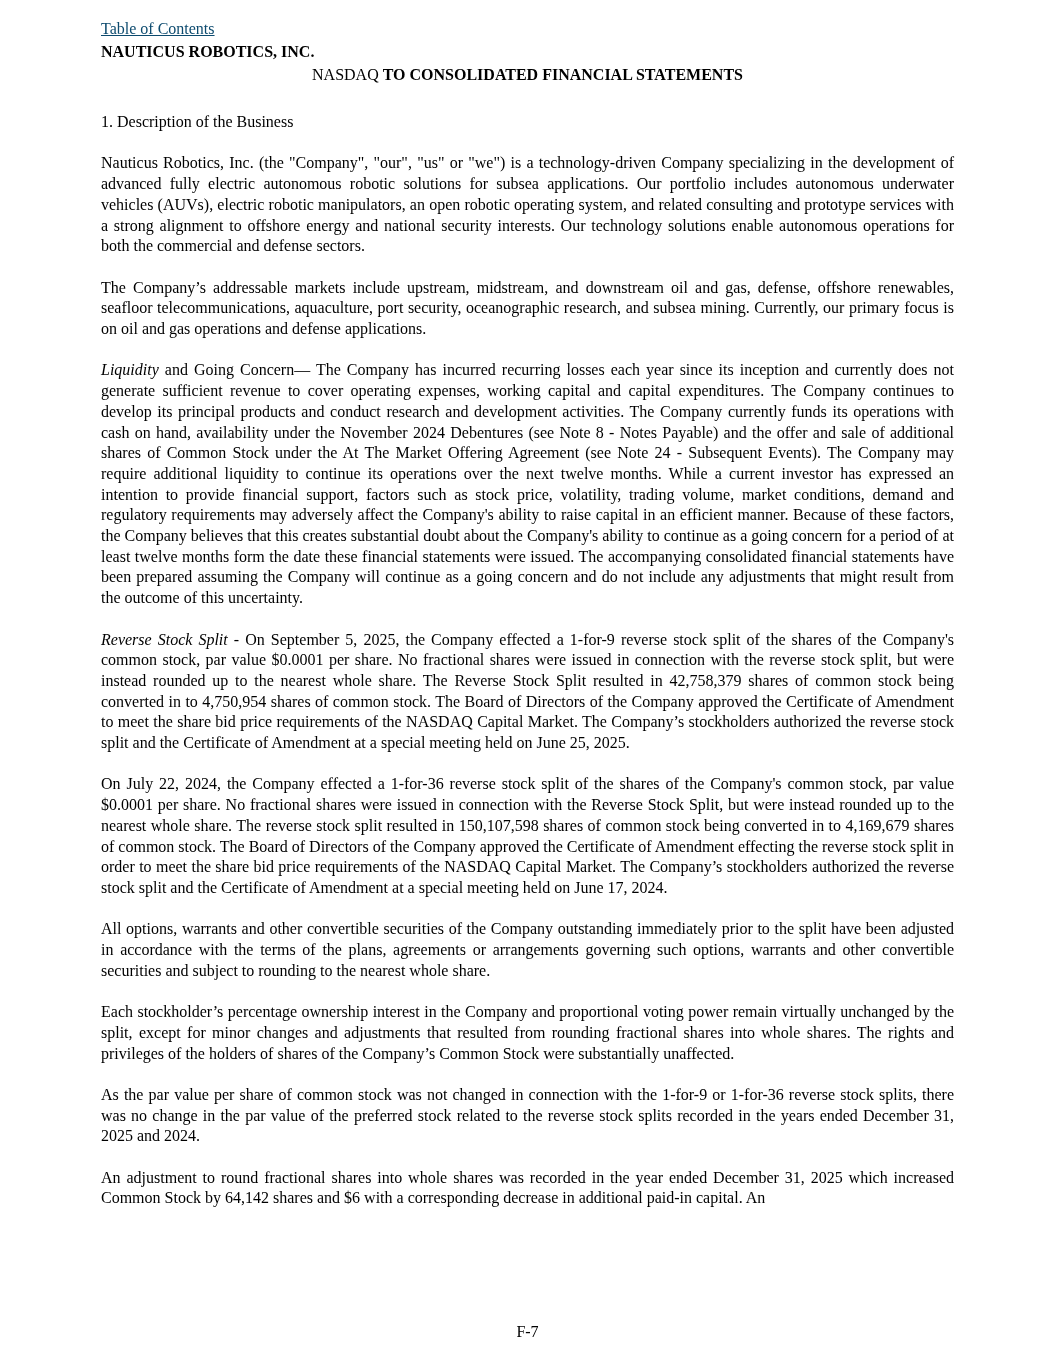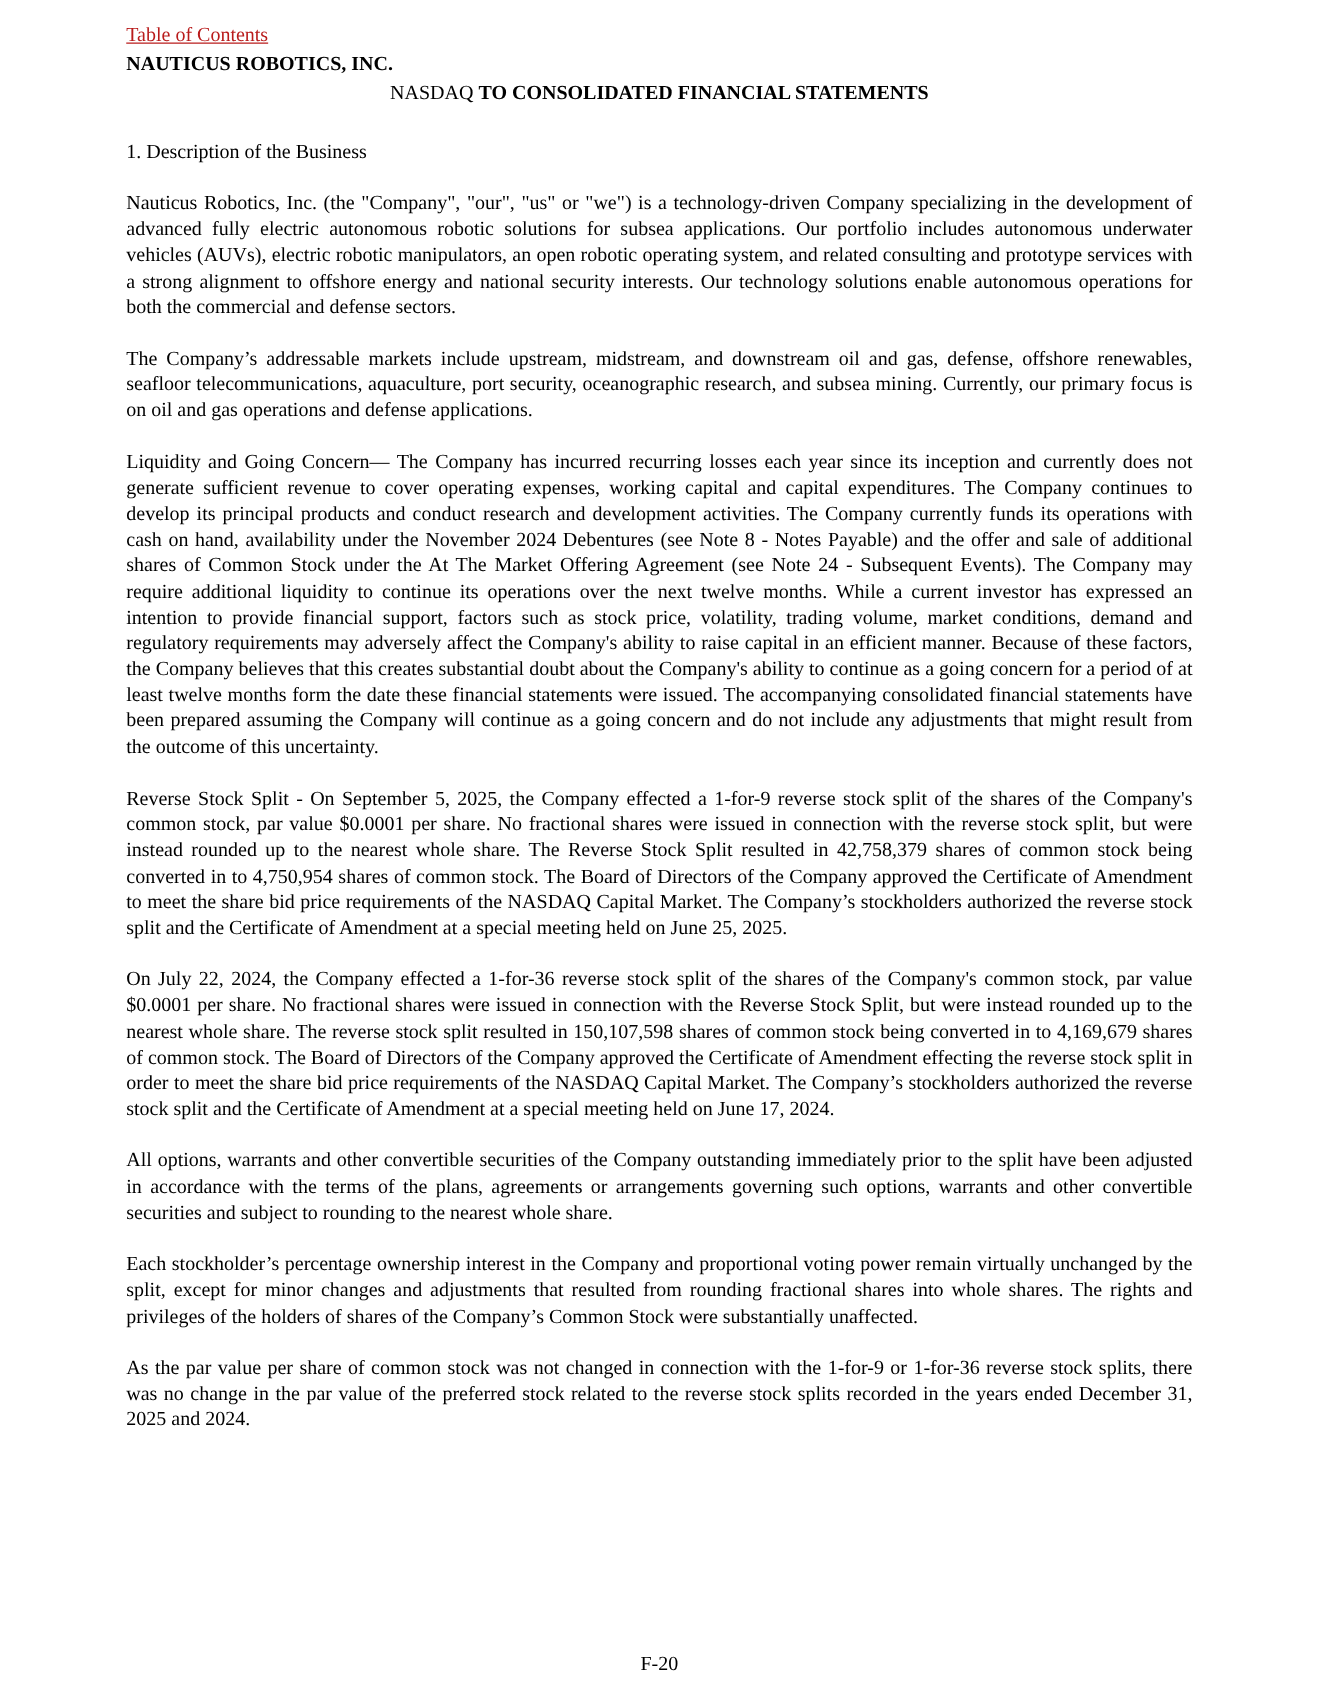--- a/index.html
+++ b/index.html
@@ -18,21 +18,21 @@
     .page {
       position: absolute;
       left: 101px;
       top: 18px;
       width: 853px;
     }
     .toc-link {
       display: inline-block;
       font-size: 16px;
       line-height: 22px;
-      color: #b91c1c;
+      color: #0c4a6e;
       text-decoration: underline;
       cursor: pointer;
       text-align: right;
     }
     .company-title {
       text-align: left;
       font-weight: bold;
       font-size: 16px;
       line-height: 22px;
       margin-top: 1px;
@@ -49,21 +49,21 @@
       font-size: 16px;
       line-height: 20.7px;
       margin-top: 26px;
     }
     p.para {
       margin: 20.7px 0 0 0;
       font-size: 16px;
       line-height: 20.7px;
       text-align: justify;
     }
-    p.para .it { }
+    p.para .it { font-style: italic; }
     .page-number {
       position: absolute;
       left: 0;
       width: 1055px;
       top: 1322px;
       text-align: center;
       font-size: 16px;
       line-height: 20px;
     }
   </style>
@@ -107,15 +107,18 @@
   </p>
 
   <p class="para">
     <span>Each stockholder’s percentage ownership interest in the Company and proportional voting power remain virtually unchanged by the split, except for minor changes and adjustments that resulted from rounding fractional shares into whole shares. The rights and privileges of the holders of shares of the Company’s Common Stock were substantially unaffected.</span>
   </p>
 
   <p class="para">
     <span>As the par value per share of common stock was not changed in connection with the 1-for-9 or 1-for-36 reverse stock splits, there was no change in the par value of the preferred stock related to the reverse stock splits recorded in the years ended December 31, 2025 and 2024.</span>
   </p>
 
+  <p class="para">
+    <span>An adjustment to round fractional shares into whole shares was recorded in the year ended December 31, 2025 which increased Common Stock by 64,142 shares and $6 with a corresponding decrease in additional paid-in capital. An</span>
+  </p>
 </div>
 
-<div class="page-number">F-20</div>
+<div class="page-number">F-7</div>
 
 </body></html>

